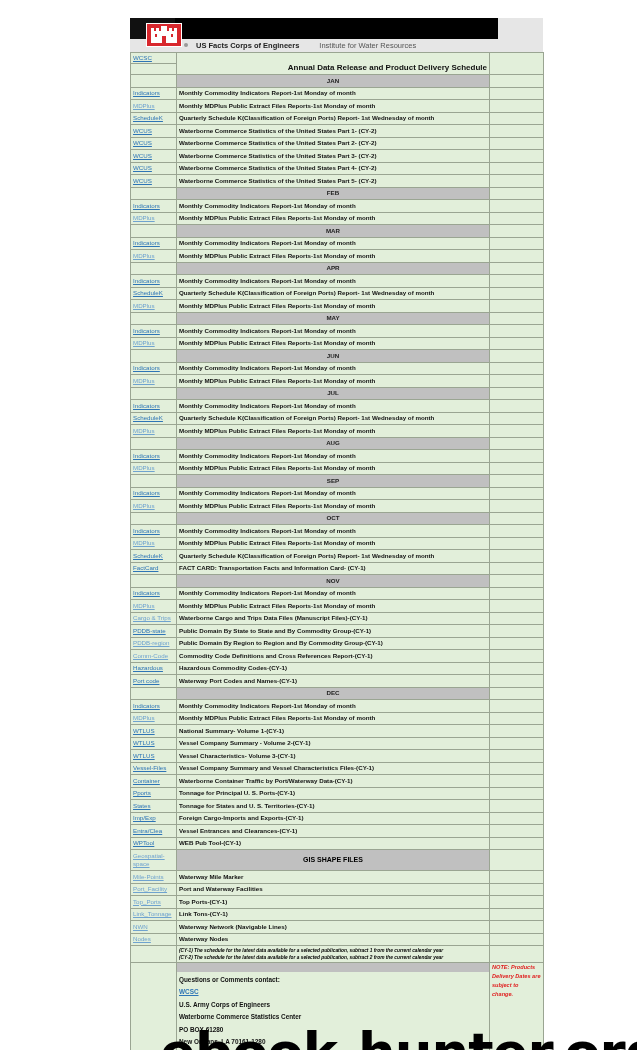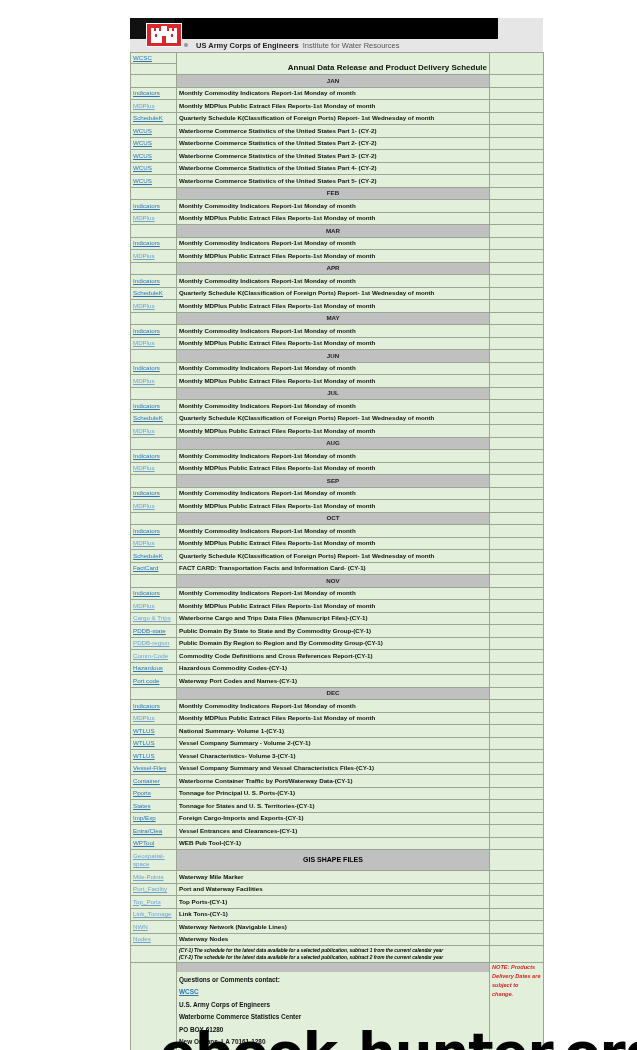--- a/index.html
+++ b/index.html
@@ -5,21 +5,21 @@
   html, body { margin: 0; padding: 0; background: #ffffff; }
   body { width: 637px; height: 1050px; position: relative; overflow: hidden; font-family: "Liberation Sans", sans-serif; }
   .sheet { position: absolute; left: 130px; top: 18px; width: 413px; }
   .banner { position: relative; height: 34px; background: #e6e6e6; }
   .banner-black { position: absolute; left: 45px; top: 0; width: 323px; height: 21px; background: #000; }
   .banner-leftblack { position: absolute; left: 0; top: 0; width: 45px; height: 21px; background: #111; }
   .logo { position: absolute; left: 16px; top: 5px; width: 36px; height: 24px; background: #d8272d; border: 1px solid #fff; box-sizing: border-box; display: flex; align-items: center; justify-content: center; }
   .logo svg { width: 28px; height: 18px; }
   .banner-text { position: absolute; left: 66px; top: 23px; font-size: 7.5px; color: #333; white-space: nowrap; }
   .banner-text b { color: #222; font-weight: bold; }
-  .banner-text .inst { color: #555; margin-left: 4px; }
+  .banner-text .inst { color: #555; margin-left: 20px; }
   .dot { position: absolute; left: 54px; top: 25px; width: 4px; height: 4px; border-radius: 50%; background: #999; }
 
   table.grid { border-collapse: collapse; width: 413px; table-layout: fixed; background: #e2efda; }
   table.grid td { border: 1px solid #9aa592; padding: 0 2px; height: 11.5px; font-size: 6.2px; line-height: 10px; vertical-align: middle; white-space: nowrap; overflow: hidden; }
   table.grid tr.thick td { border-top: 1.5px solid #3a4a3a; }
   col.c1 { width: 46px; } col.c2 { width: 313px; } col.c3 { width: 54px; }
   .lnk { color: #2e75b6; text-decoration: underline; font-family: "Liberation Sans", sans-serif; }
   .lnk.faded { color: #6fa3cf; }
   .desc { font-weight: bold; color: #111; }
   .month { background: #c0c0c0 !important; text-align: center; font-weight: bold; color: #222; }
@@ -47,21 +47,21 @@
         <rect x="11" y="0" width="6" height="5" fill="#fff"></rect>
         <rect x="19" y="2" width="3" height="3" fill="#fff"></rect>
           <rect x="24" y="2" width="3" height="3" fill="#fff"></rect>
         <rect x="12" y="10" width="4" height="7" fill="#d8272d"></rect>
         <rect x="5" y="8" width="2" height="3" fill="#d8272d"></rect>
           <rect x="21" y="8" width="2" height="3" fill="#d8272d"></rect>
       </svg>
     </div>
     <div class="dot"></div>
     <div class="banner-text">
-      <b>US Army Corps of Engineers</b><span class="inst">Institute for Water Resources</span>
+      <b>US Facts Corps of Engineers</b><span class="inst">Institute for Water Resources</span>
     </div>
   </div>
 
   <table class="grid" id="grid">
     <colgroup>
         <col class="c1">
         <col class="c2">
         <col class="c3">
       </colgroup>
     <tbody id="tbody">

